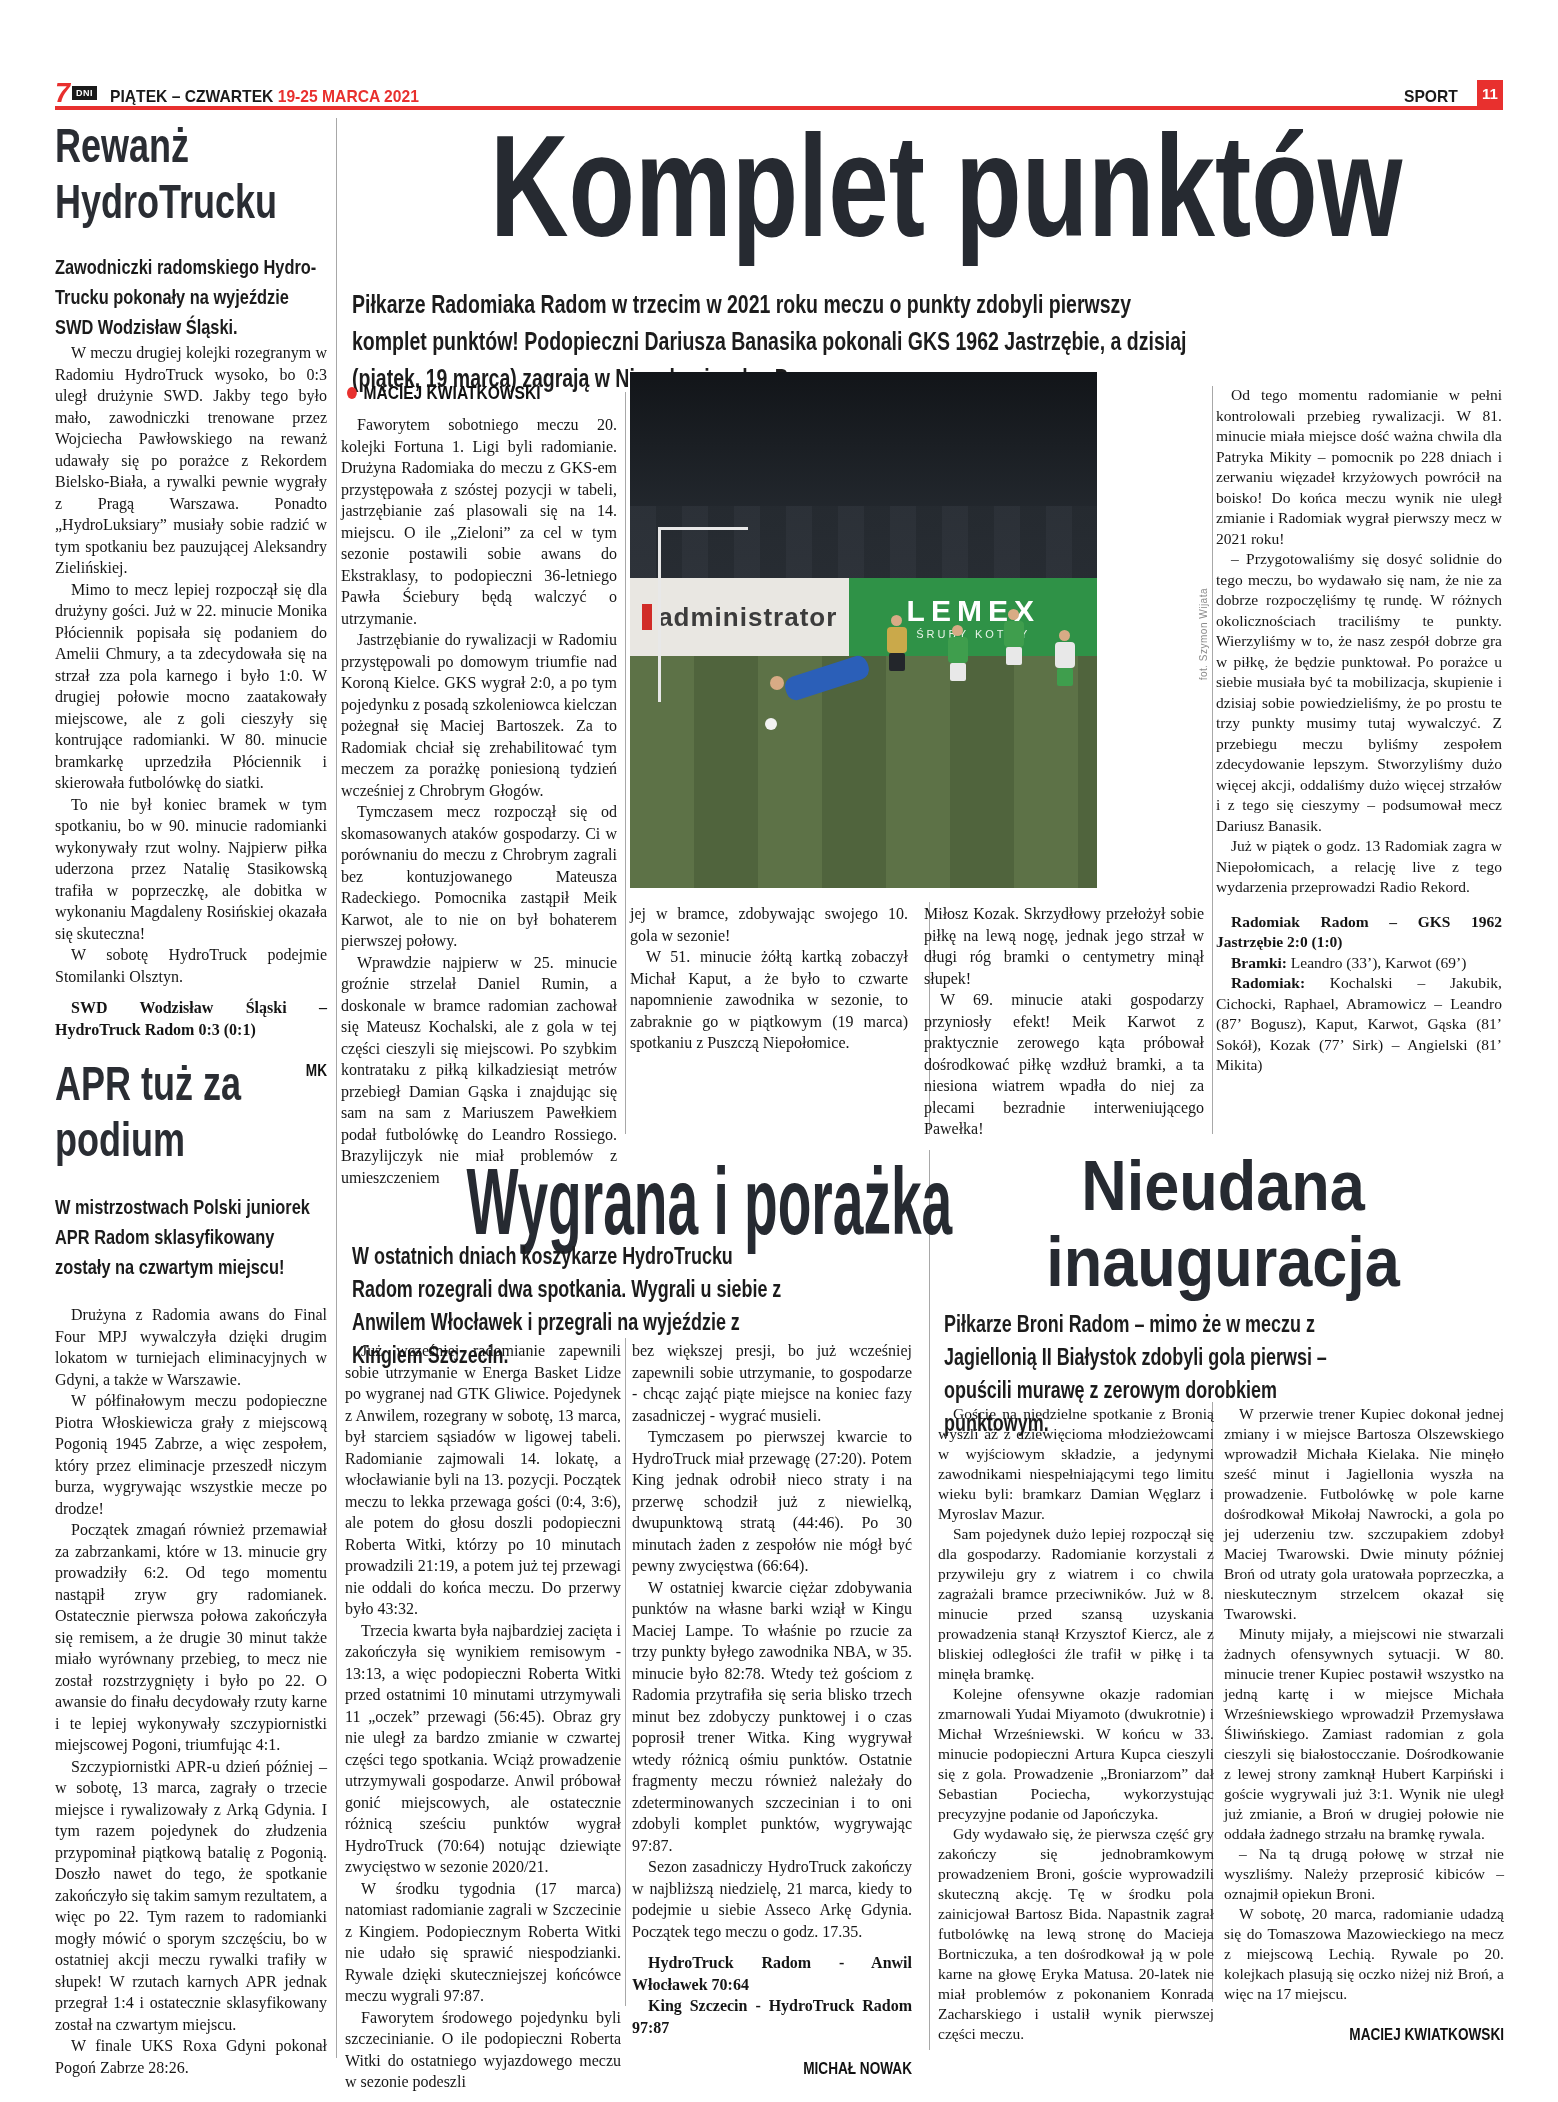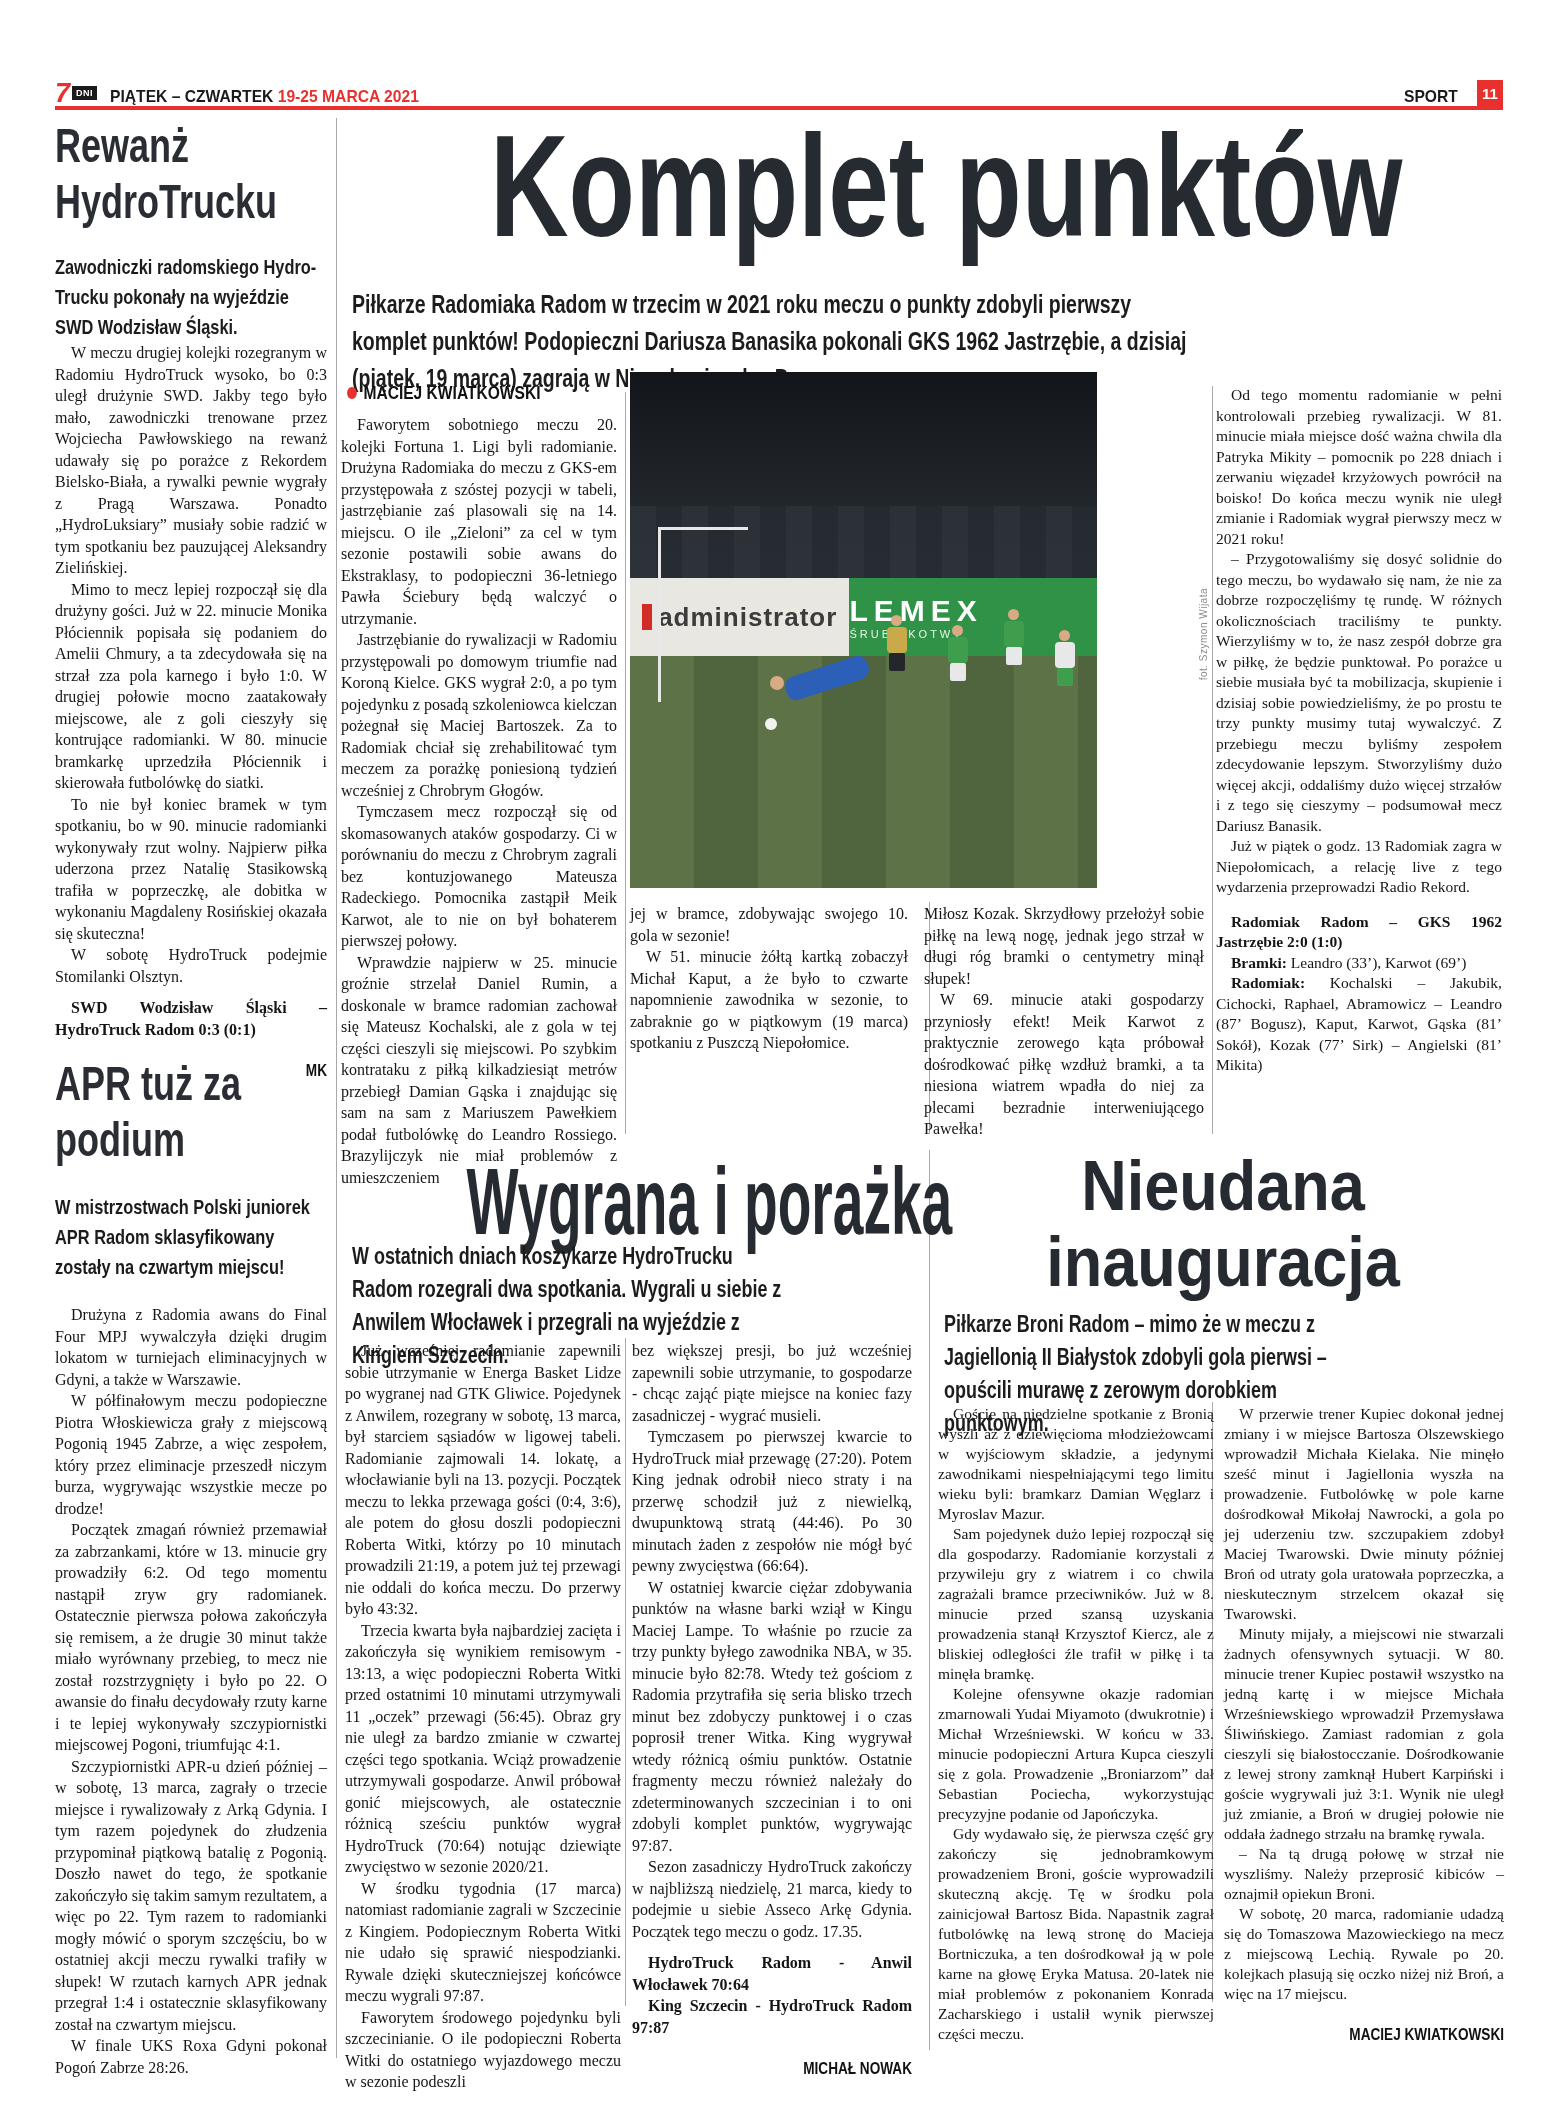--- a/index.html
+++ b/index.html
@@ -48,21 +48,21 @@
   
   .photo{position:absolute;left:630px;top:372px;width:467px;height:516px;background:#191d22;overflow:hidden;}
   .ph-sky{position:absolute;left:0;top:0;width:100%;height:40%;
           background:linear-gradient(#121519 0%,#23282e 70%,#2c3138 100%);}
   .ph-stand{position:absolute;left:0;top:26%;width:100%;height:14%;background:
      repeating-linear-gradient(90deg,#2e333a 0 26px,#262b31 26px 52px);opacity:.8;}
   .ph-boards{position:absolute;left:0;top:40%;width:100%;height:15%;display:flex;}
   .board-white{flex:0 0 47%;background:#e9e7e2;display:flex;align-items:center;justify-content:center;gap:6px;}
   .board-white .mark{width:10px;height:26px;background:#d12c28;}
   .board-white .txt{font-family:"Liberation Sans",sans-serif;font-weight:bold;font-size:26px;color:#3c3c3c;letter-spacing:1px;}
-  .board-green{flex:1;background:#2f9247;display:flex;flex-direction:column;align-items:flex-start;justify-content:center;}
+  .board-green{flex:1;background:#2f9247;display:flex;flex-direction:column;align-items:center;justify-content:center;}
   .board-green .b1{font-family:"Liberation Sans",sans-serif;font-weight:bold;font-size:30px;color:#fff;letter-spacing:6px;}
   .board-green .b2{font-family:"Liberation Sans",sans-serif;font-size:11px;color:#e8f5e9;letter-spacing:3px;}
   .ph-grass{position:absolute;left:0;top:55%;width:100%;height:45%;
      background:repeating-linear-gradient(90deg,#5d7247 0 64px,#50643d 64px 128px);}
   .ph-goal{position:absolute;left:6%;top:30%;width:3px;height:34%;background:#e8e8e8;}
   .ph-goal::after{content:"";position:absolute;left:0;top:0;width:90px;height:3px;background:#e8e8e8;}
   .fig{position:absolute;}
   .fig .head{width:11px;height:11px;border-radius:50%;background:#d8ab85;margin:0 auto;}
   .fig .torso{width:20px;height:26px;border-radius:4px;margin:1px auto 0;}
   .fig .legs{width:16px;height:18px;margin:0 auto;border-radius:2px;}

